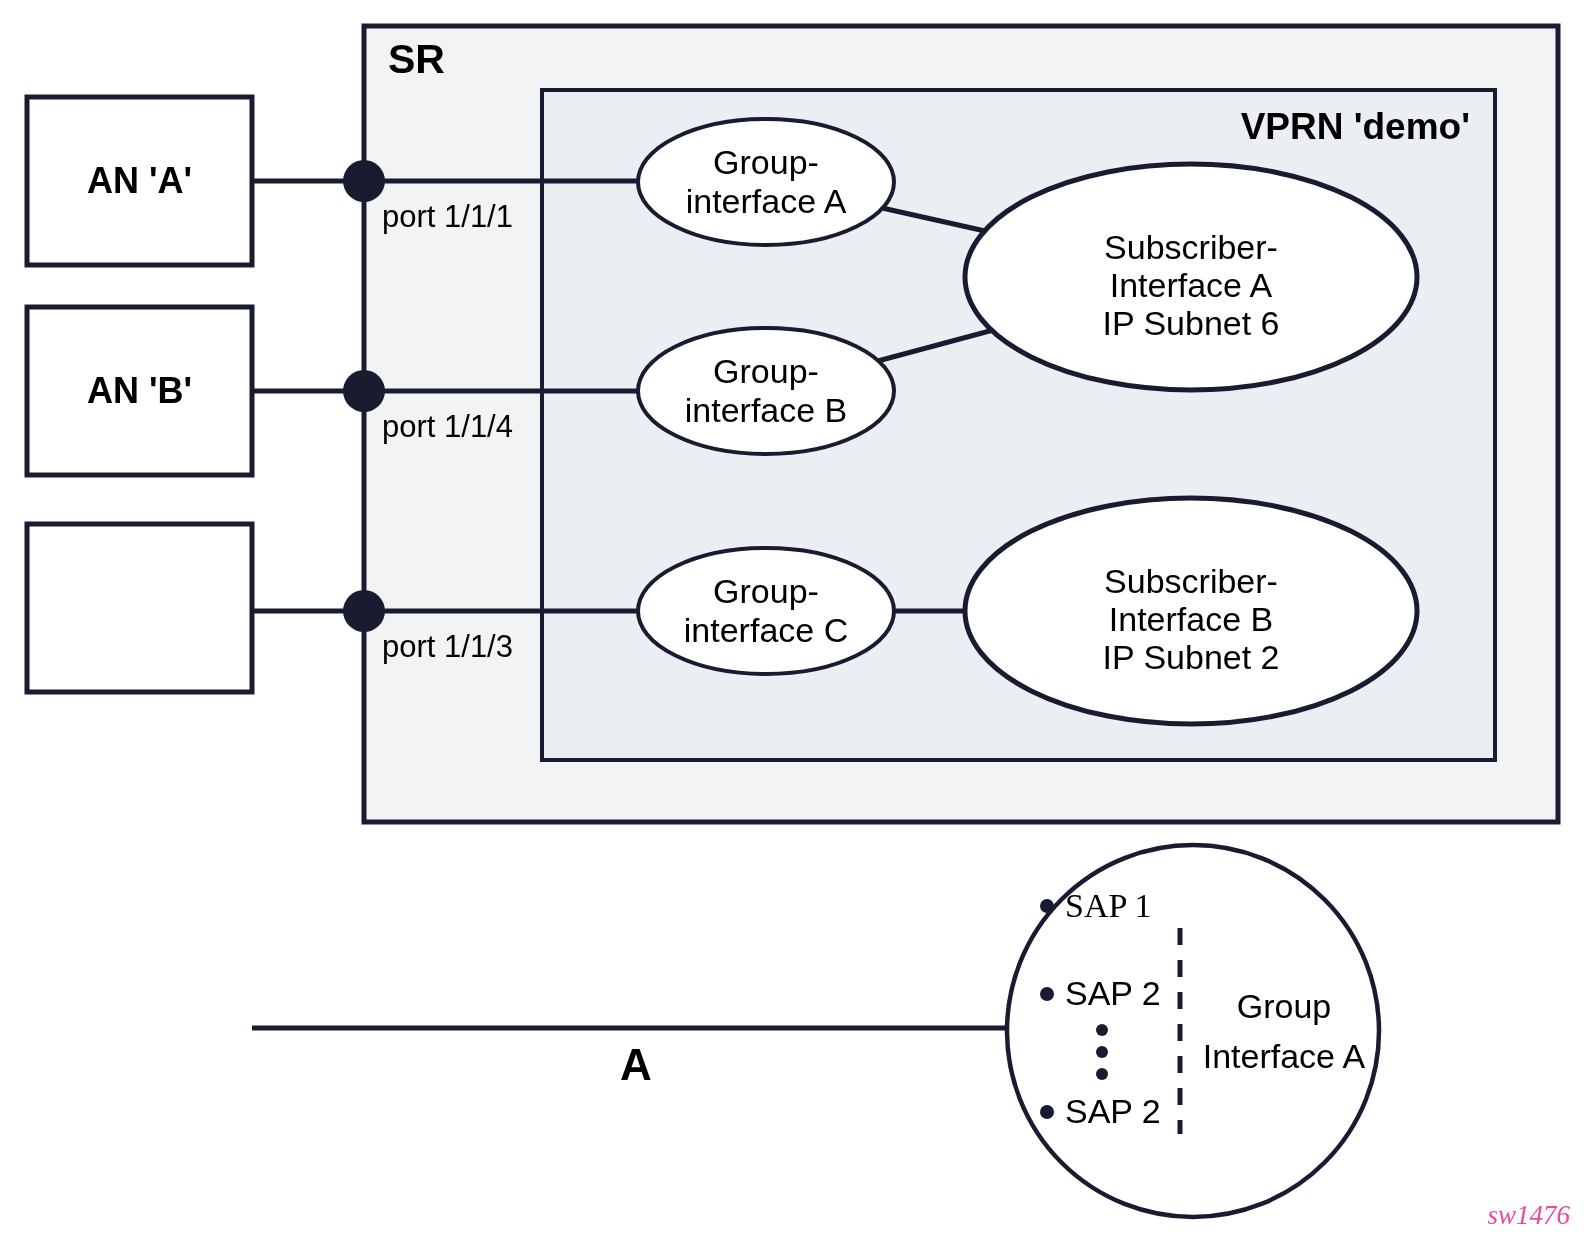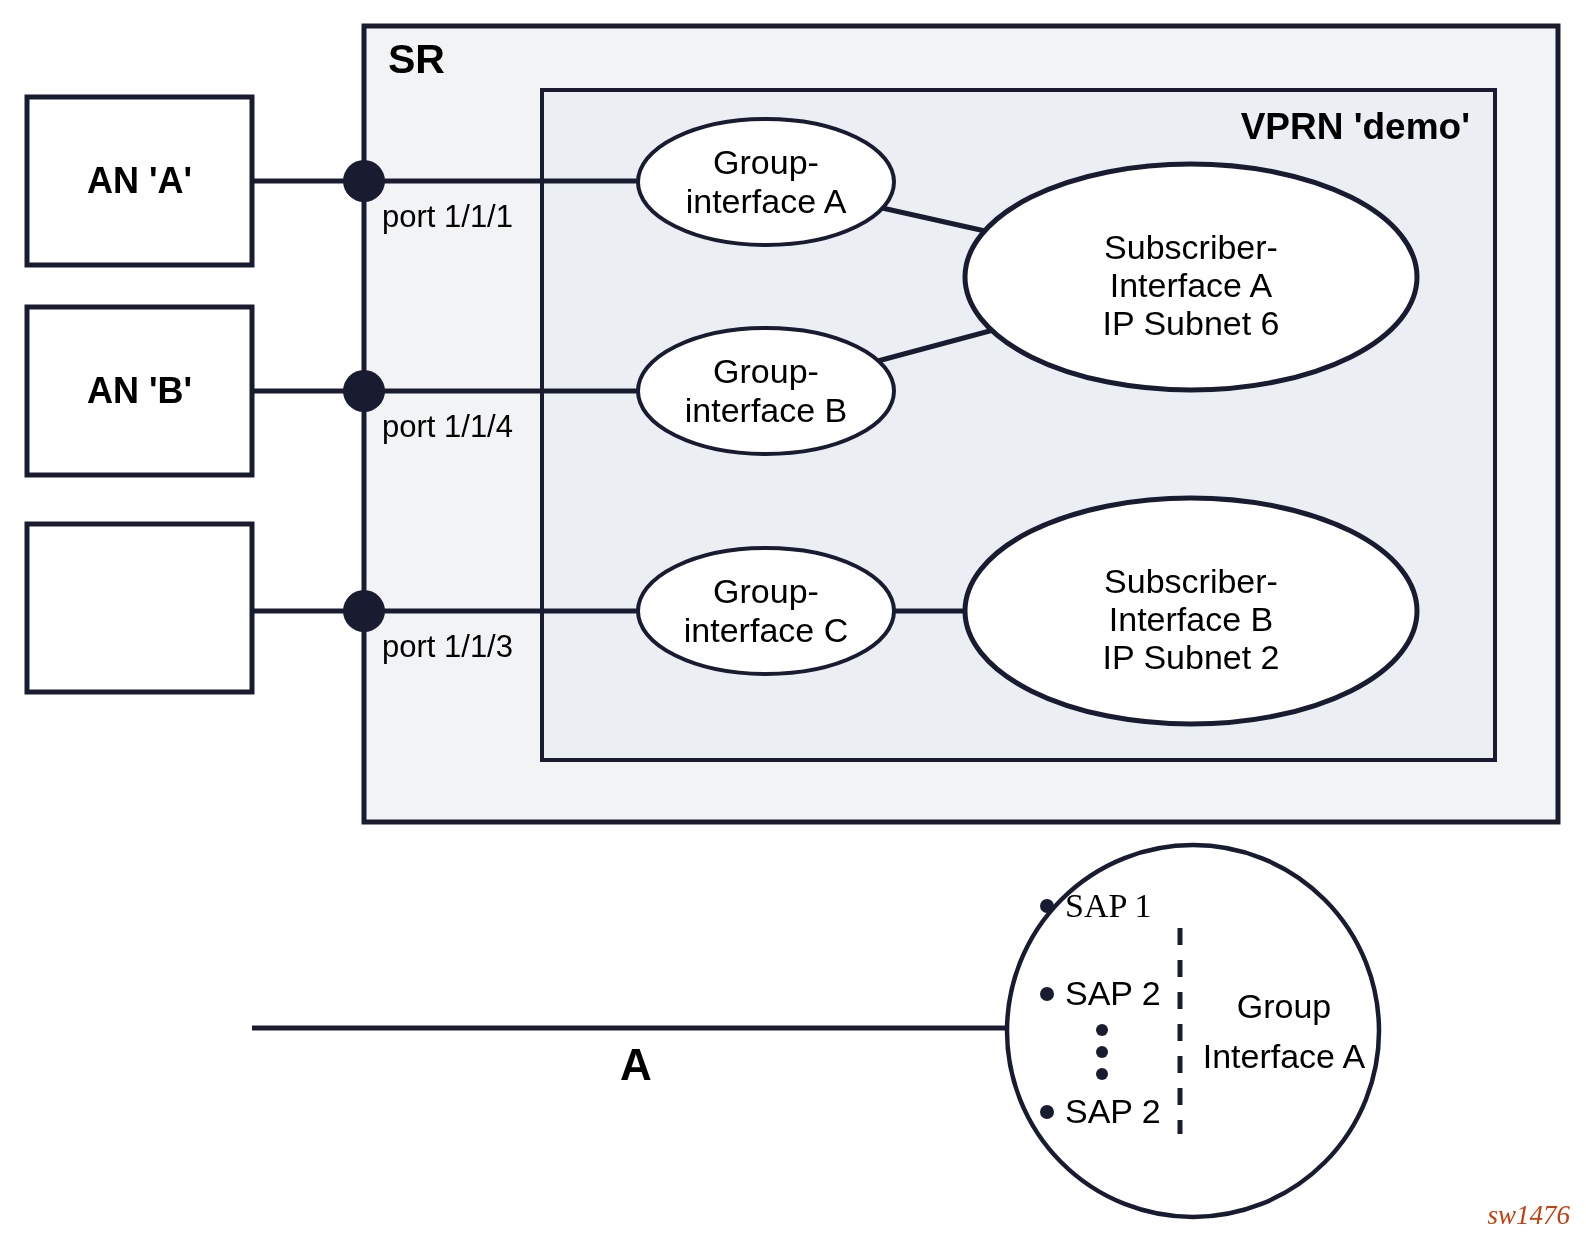--- a/index.html
+++ b/index.html
@@ -15,21 +15,21 @@
   .txt{position:absolute;z-index:2;white-space:pre;}
   .center{display:flex;align-items:center;justify-content:center;text-align:center;}
   .colcenter{display:flex;flex-direction:column;align-items:center;justify-content:center;text-align:center;}
   .bold{font-weight:bold;}
   .an-label{left:27px;width:225px;height:168px;font-size:36px;font-weight:bold;}
   .port-label{left:382px;width:220px;font-size:31px;}
   .group-text{left:646px;width:240px;height:78px;font-size:34px;line-height:39px;}
   .sub-text{left:1011px;width:360px;height:114px;font-size:34px;line-height:38px;}
   .sap-row{position:absolute;left:1040px;display:flex;align-items:center;gap:11px;font-size:34px;z-index:2;}
   .sap-dot{width:14px;height:14px;border-radius:50%;background:#191c30;flex:0 0 auto;}
-  .watermark{font-family:"Liberation Serif", serif;font-style:italic;font-size:27px;color:#c2410c;text-align:center;}
+  .watermark{font-family:"Liberation Serif", serif;font-style:italic;font-size:27px;color:#ec4899;text-align:center;}
 </style>
 </head>
 <body>
 
 <div id="stage">
 
   <svg id="shapes" width="1586" height="1246" viewBox="0 0 1586 1246">
 
     <rect x="364" y="26" width="1194" height="796" fill="#f2f3f4" stroke="#191c30" stroke-width="5"></rect>
 

